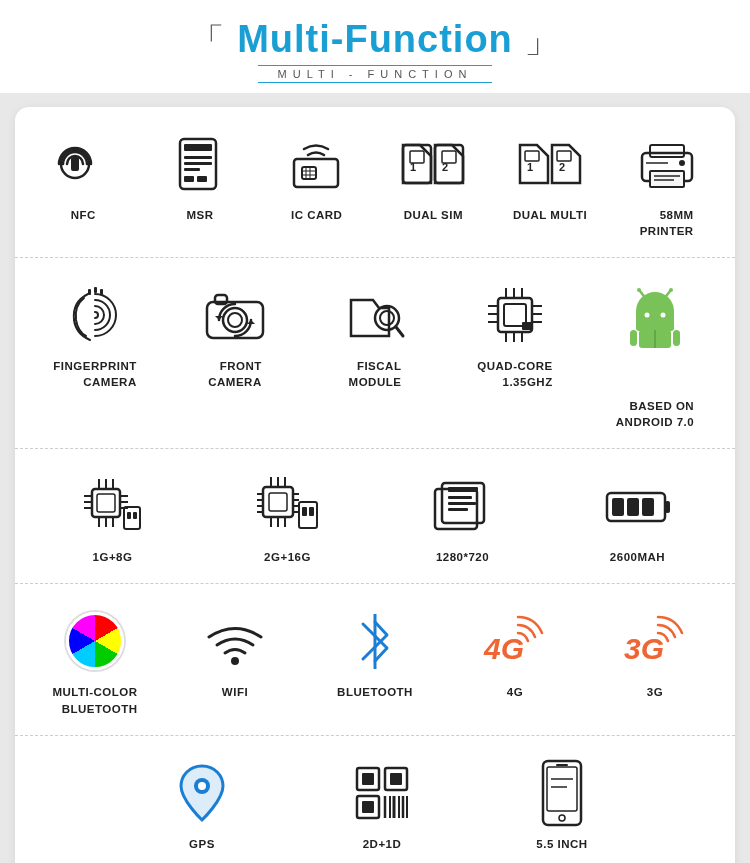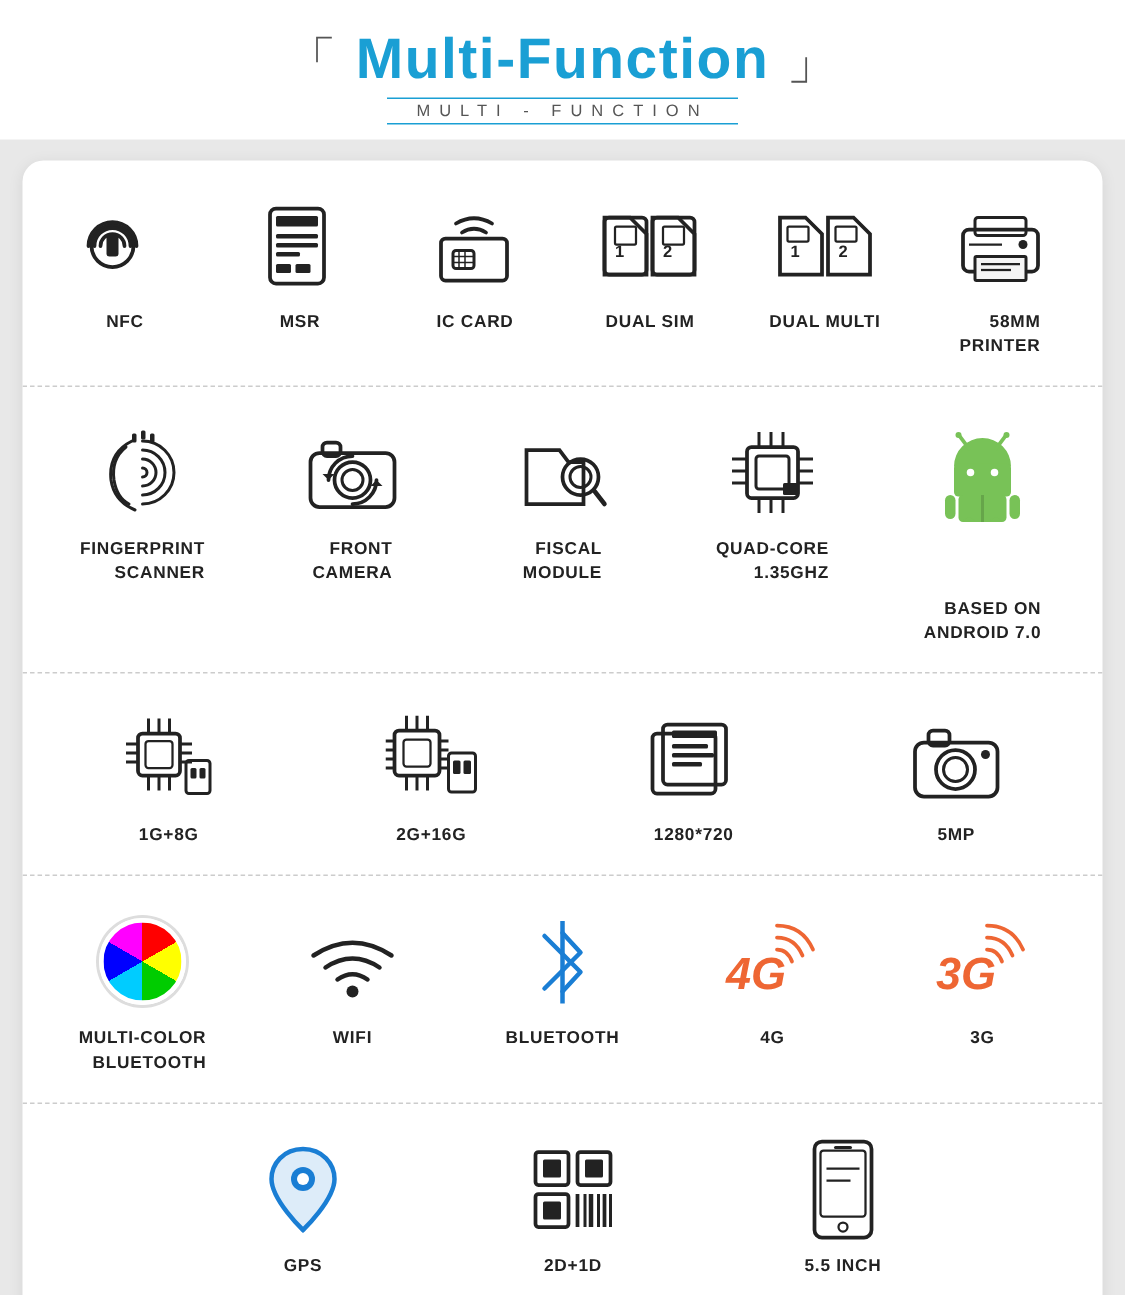--- a/index.html
+++ b/index.html
@@ -242,21 +242,21 @@
           <path d="M20 14 Q10 22 12 36 Q14 48 22 52" fill="none" stroke="#222" stroke-width="2" stroke-linecap="round"></path>
           <path d="M24 10 Q8 18 10 36 Q12 50 26 56" fill="none" stroke="#222" stroke-width="2" stroke-linecap="round"></path>
           <path d="M31 28 a3 3 0 0 1 0 6" fill="none" stroke="#222" stroke-width="2" stroke-linecap="round"></path>
 
           <rect x="24" y="5" width="3" height="6" rx="1" fill="#222"></rect>
           <rect x="30" y="3" width="3" height="6" rx="1" fill="#222"></rect>
           <rect x="36" y="5" width="3" height="6" rx="1" fill="#222"></rect>
         </svg>
       </div>
       <div class="feature-label" style="white-space:pre-line;">FINGERPRINT
-SCANNER</div>
+CAMERA</div>
     </div>
 
     <div class="feature-item">
       <div class="icon-wrap">
         <svg width="68" height="58" viewBox="0 0 68 58">
 
           <rect x="6" y="16" width="56" height="36" rx="6" fill="none" stroke="#222" stroke-width="2.5"></rect>
 
           <circle cx="34" cy="34" r="12" fill="none" stroke="#222" stroke-width="2.5"></circle>
           <circle cx="34" cy="34" r="7" fill="none" stroke="#222" stroke-width="2"></circle>
@@ -418,38 +418,36 @@
           <rect x="12" y="6" width="42" height="40" rx="3" fill="none" stroke="#222" stroke-width="2.5"></rect>
           <rect x="18" y="10" width="30" height="5" rx="1" fill="#222"></rect>
           <rect x="18" y="19" width="24" height="3" rx="1" fill="#222"></rect>
           <rect x="18" y="25" width="28" height="3" rx="1" fill="#222"></rect>
           <rect x="18" y="31" width="20" height="3" rx="1" fill="#222"></rect>
         </svg>
       </div>
       <div class="feature-label">1280*720</div>
     </div>
 
-    <div class="feature-item">
-      <div class="icon-wrap">
-        <svg width="65" height="55" viewBox="0 0 65 55">
-
-          <rect x="5" y="16" width="55" height="36" rx="6" fill="none" stroke="#222" stroke-width="2.5"></rect>
-
-          <circle cx="32" cy="34" r="13" fill="none" stroke="#222" stroke-width="2.5"></circle>
-
-          <circle cx="32" cy="34" r="8" fill="none" stroke="#222" stroke-width="2"></circle>
-
-          <rect x="14" y="8" width="14" height="10" rx="3" fill="none" stroke="#222" stroke-width="2.5"></rect>
-
-          <circle cx="52" cy="24" r="3" fill="#222"></circle>
-        </svg>
-      </div>
-      <div class="feature-label">5MP</div>
-    </div>
-
+
+    <div class="feature-item">
+      <div class="icon-wrap">
+        <svg width="70" height="50" viewBox="0 0 70 50">
+
+          <rect x="4" y="12" width="58" height="28" rx="4" fill="none" stroke="#222" stroke-width="2.5"></rect>
+
+          <rect x="62" y="20" width="5" height="12" rx="2" fill="#222"></rect>
+
+          <rect x="9" y="17" width="12" height="18" rx="2" fill="#222"></rect>
+          <rect x="24" y="17" width="12" height="18" rx="2" fill="#222"></rect>
+          <rect x="39" y="17" width="12" height="18" rx="2" fill="#222"></rect>
+        </svg>
+      </div>
+      <div class="feature-label">2600MAH</div>
+    </div>
 
   </div>
 
   <div class="feature-row">
 
     <div class="feature-item">
       <div class="icon-wrap" style="display:flex;align-items:center;justify-content:center;">
         <div class="color-wheel"></div>
       </div>
       <div class="feature-label" style="white-space:pre-line;">MULTI-COLOR

